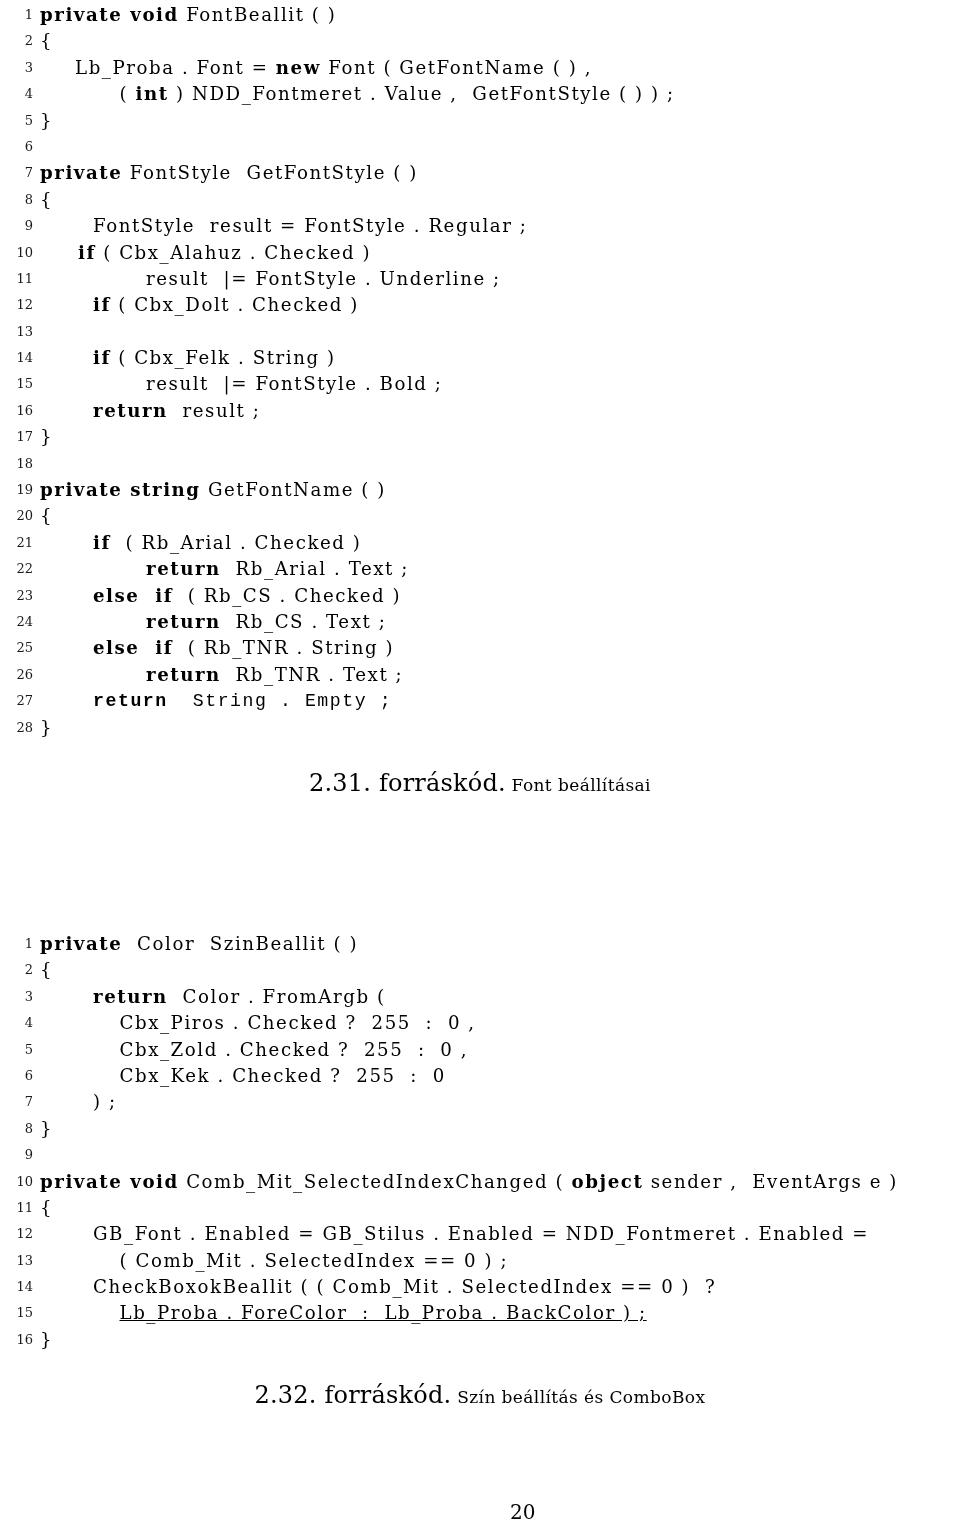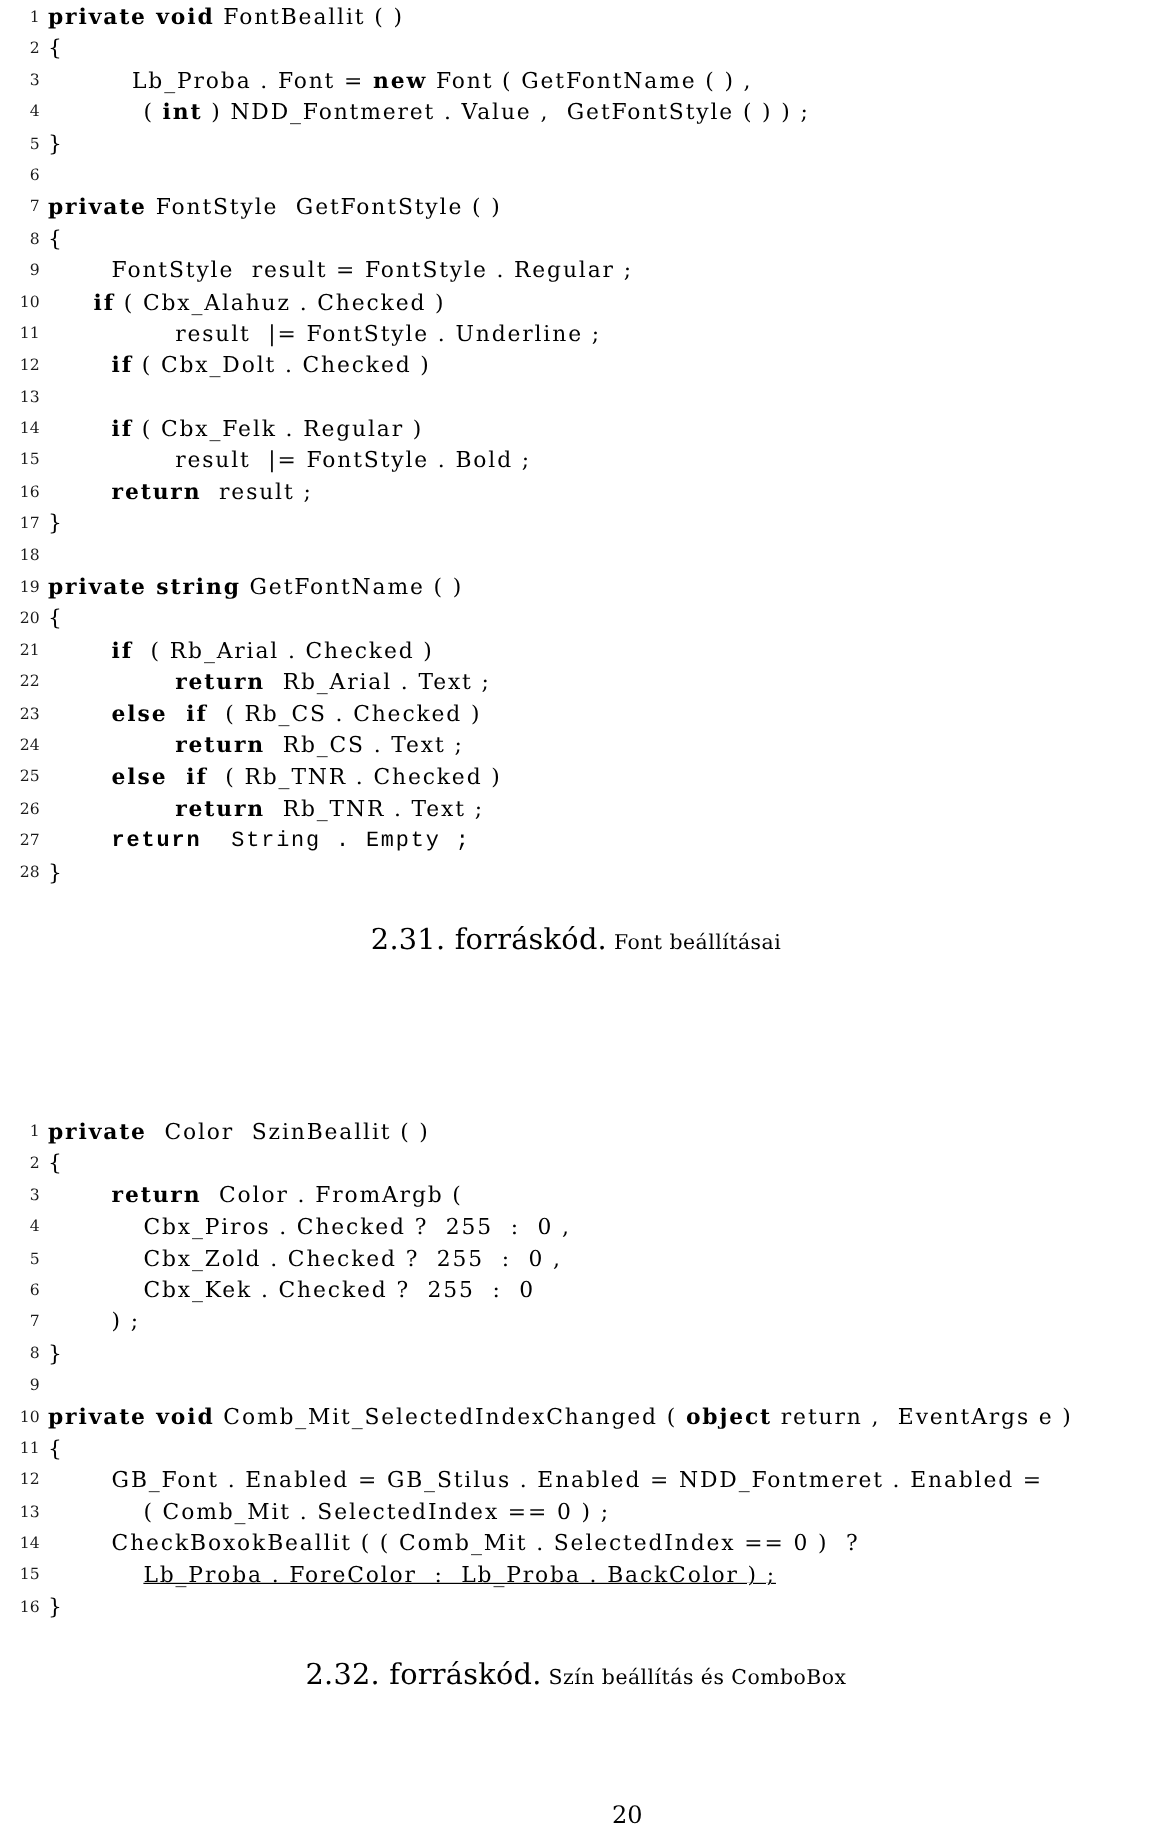--- a/index.html
+++ b/index.html
@@ -93,58 +93,58 @@
 </style>
 </head>
 <body>
 
 <div class="page">
 
   <div id="listings-root">
       <div class="listing" style="top: 2px;">
         <div class="code-line"><span class="ln">1</span><span class="code" style="left: 40px;"><span class="kw">private void</span><span> FontBeallit ( )</span></span></div>
         <div class="code-line"><span class="ln">2</span><span class="code" style="left: 40px;"><span>{</span></span></div>
-        <div class="code-line"><span class="ln">3</span><span class="code" style="left: 110px;"><span>Lb_Proba . Font = </span><span class="kw">new</span><span> Font ( GetFontName ( ) ,</span></span></div>
+        <div class="code-line"><span class="ln">3</span><span class="code" style="left: 75px;"><span>Lb_Proba . Font = </span><span class="kw">new</span><span> Font ( GetFontName ( ) ,</span></span></div>
         <div class="code-line"><span class="ln">4</span><span class="code" style="left: 119.5px;"><span>( </span><span class="kw">int</span><span> ) NDD_Fontmeret . Value ,  GetFontStyle ( ) ) ;</span></span></div>
         <div class="code-line"><span class="ln">5</span><span class="code" style="left: 40px;"><span>}</span></span></div>
         <div class="code-line"><span class="ln">6</span><span class="code" style="left: 40px;"><span></span></span></div>
         <div class="code-line"><span class="ln">7</span><span class="code" style="left: 40px;"><span class="kw">private</span><span> FontStyle  GetFontStyle ( )</span></span></div>
         <div class="code-line"><span class="ln">8</span><span class="code" style="left: 40px;"><span>{</span></span></div>
         <div class="code-line"><span class="ln">9</span><span class="code" style="left: 93px;"><span>FontStyle  result = FontStyle . Regular ;</span></span></div>
         <div class="code-line"><span class="ln">10</span><span class="code" style="left: 78px;"><span class="kw">if</span><span> ( Cbx_Alahuz . Checked )</span></span></div>
         <div class="code-line"><span class="ln">11</span><span class="code" style="left: 146px;"><span>result  |= FontStyle . Underline ;</span></span></div>
         <div class="code-line"><span class="ln">12</span><span class="code" style="left: 93px;"><span class="kw">if</span><span> ( Cbx_Dolt . Checked )</span></span></div>
         <div class="code-line"><span class="ln">13</span></div>
-        <div class="code-line"><span class="ln">14</span><span class="code" style="left: 93px;"><span class="kw">if</span><span> ( Cbx_Felk . Regular )</span></span></div>
+        <div class="code-line"><span class="ln">14</span><span class="code" style="left: 93px;"><span class="kw">if</span><span> ( Cbx_Felk . String )</span></span></div>
         <div class="code-line"><span class="ln">15</span><span class="code" style="left: 146px;"><span>result  |= FontStyle . Bold ;</span></span></div>
         <div class="code-line"><span class="ln">16</span><span class="code" style="left: 93px;"><span class="kw">return</span><span>  result ;</span></span></div>
         <div class="code-line"><span class="ln">17</span><span class="code" style="left: 40px;"><span>}</span></span></div>
         <div class="code-line"><span class="ln">18</span><span class="code" style="left: 40px;"><span></span></span></div>
         <div class="code-line"><span class="ln">19</span><span class="code" style="left: 40px;"><span class="kw">private string</span><span> GetFontName ( )</span></span></div>
         <div class="code-line"><span class="ln">20</span><span class="code" style="left: 40px;"><span>{</span></span></div>
         <div class="code-line"><span class="ln">21</span><span class="code" style="left: 93px;"><span class="kw">if</span><span>  ( Rb_Arial . Checked )</span></span></div>
         <div class="code-line"><span class="ln">22</span><span class="code" style="left: 146px; text-align: center;"><span class="kw">return</span><span>  Rb_Arial . Text ;</span></span></div>
         <div class="code-line"><span class="ln">23</span><span class="code" style="left: 93px;"><span class="kw">else  if</span><span>  ( Rb_CS . Checked )</span></span></div>
         <div class="code-line"><span class="ln">24</span><span class="code" style="left: 146px;"><span class="kw">return</span><span>  Rb_CS . Text ;</span></span></div>
-        <div class="code-line"><span class="ln">25</span><span class="code" style="left: 93px;"><span class="kw">else  if</span><span>  ( Rb_TNR . Checked )</span></span></div>
+        <div class="code-line"><span class="ln">25</span><span class="code" style="left: 93px;"><span class="kw">else  if</span><span>  ( Rb_TNR . String )</span></span></div>
         <div class="code-line"><span class="ln">26</span><span class="code" style="left: 146px;"><span class="kw">return</span><span>  Rb_TNR . Text ;</span></span></div>
         <div class="code-line"><span class="ln">27</span><span class="code" style="left: 93px; font-family: Liberation Mono, monospace;"><span class="kw">return</span><span>  String . Empty ;</span></span></div>
         <div class="code-line"><span class="ln">28</span><span class="code" style="left: 40px;"><span>}</span></span></div>
       </div>
       <div class="listing" style="top: 931px;">
         <div class="code-line"><span class="ln">1</span><span class="code" style="left: 40px;"><span class="kw">private</span><span>  Color  SzinBeallit ( )</span></span></div>
         <div class="code-line"><span class="ln">2</span><span class="code" style="left: 40px;"><span>{</span></span></div>
         <div class="code-line"><span class="ln">3</span><span class="code" style="left: 93px;"><span class="kw">return</span><span>  Color . FromArgb (</span></span></div>
         <div class="code-line"><span class="ln">4</span><span class="code" style="left: 119.5px;"><span>Cbx_Piros . Checked ?  255  :  0 ,</span></span></div>
         <div class="code-line"><span class="ln">5</span><span class="code" style="left: 119.5px;"><span>Cbx_Zold . Checked ?  255  :  0 ,</span></span></div>
         <div class="code-line"><span class="ln">6</span><span class="code" style="left: 119.5px;"><span>Cbx_Kek . Checked ?  255  :  0</span></span></div>
         <div class="code-line"><span class="ln">7</span><span class="code" style="left: 93px;"><span>) ;</span></span></div>
         <div class="code-line"><span class="ln">8</span><span class="code" style="left: 40px;"><span>}</span></span></div>
         <div class="code-line"><span class="ln">9</span><span class="code" style="left: 40px;"><span></span></span></div>
-        <div class="code-line"><span class="ln">10</span><span class="code" style="left: 40px;"><span class="kw">private void</span><span> Comb_Mit_SelectedIndexChanged ( </span><span class="kw">object</span><span> return ,  EventArgs e )</span></span></div>
+        <div class="code-line"><span class="ln">10</span><span class="code" style="left: 40px;"><span class="kw">private void</span><span> Comb_Mit_SelectedIndexChanged ( </span><span class="kw">object</span><span> sender ,  EventArgs e )</span></span></div>
         <div class="code-line"><span class="ln">11</span><span class="code" style="left: 40px;"><span>{</span></span></div>
         <div class="code-line"><span class="ln">12</span><span class="code" style="left: 93px;"><span>GB_Font . Enabled = GB_Stilus . Enabled = NDD_Fontmeret . Enabled =</span></span></div>
         <div class="code-line"><span class="ln">13</span><span class="code" style="left: 119.5px;"><span>( Comb_Mit . SelectedIndex == 0 ) ;</span></span></div>
         <div class="code-line"><span class="ln">14</span><span class="code" style="left: 93px;"><span>CheckBoxokBeallit ( ( Comb_Mit . SelectedIndex == 0 )  ?</span></span></div>
         <div class="code-line"><span class="ln">15</span><span class="code" style="left: 119.5px; text-decoration: underline;"><span>Lb_Proba . ForeColor  :  Lb_Proba . BackColor ) ;</span></span></div>
         <div class="code-line"><span class="ln">16</span><span class="code" style="left: 40px;"><span>}</span></span></div>
       </div>
     </div>
 
   <div id="captions-root">

